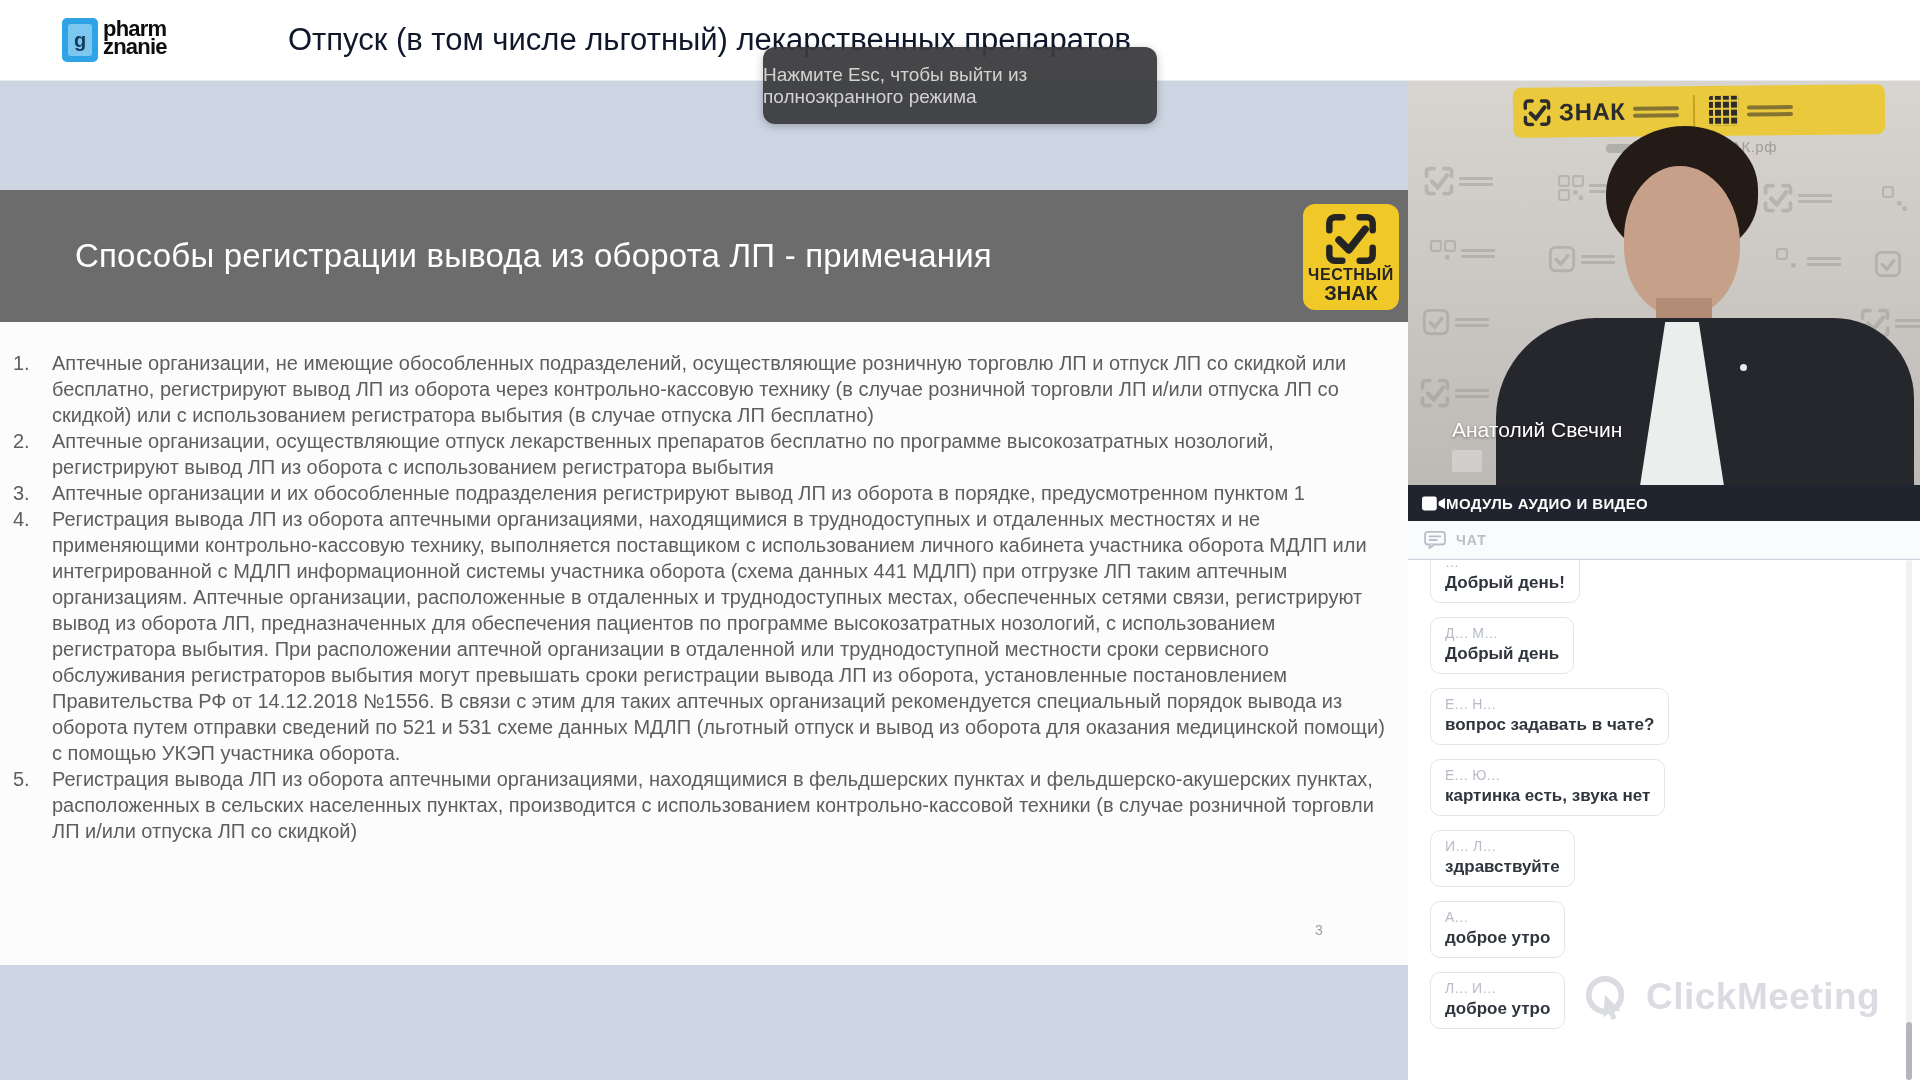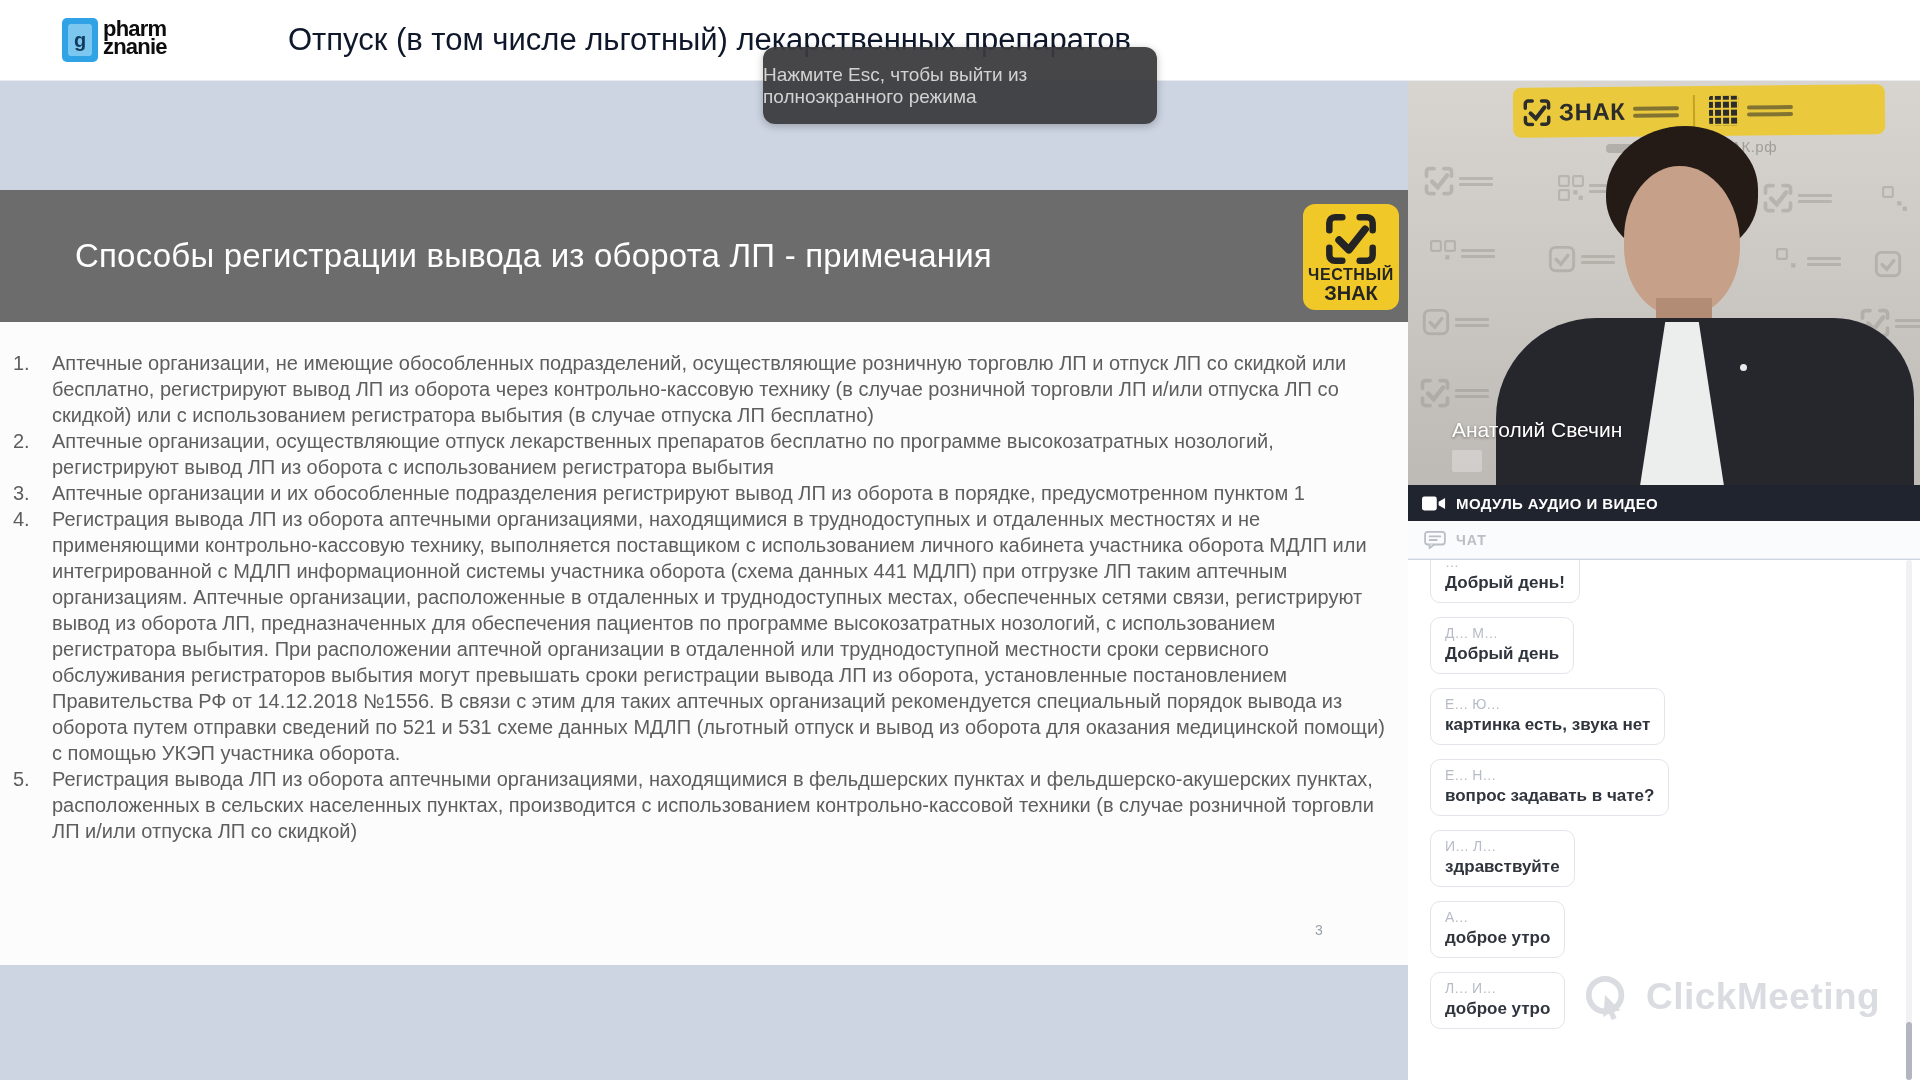--- a/index.html
+++ b/index.html
@@ -51,21 +51,21 @@
   .neck{position:absolute;left:248px;top:218px;width:56px;height:40px;background:#b28c75;z-index:2;}
   .torso{position:absolute;left:88px;top:238px;width:418px;height:170px;background:#26262d;border-radius:100px 80px 0 0;z-index:3;}
   .shirt{position:absolute;left:232px;top:242px;width:84px;height:164px;background:#eceded;z-index:3;
     clip-path:polygon(30% 0,70% 0,100% 100%,0 100%);}
   .pin{position:absolute;left:332px;top:284px;width:7px;height:7px;background:#ffffff;border-radius:50%;opacity:.9;z-index:4;}
   .speaker-name{position:absolute;left:44px;top:338px;color:#ffffff;font-size:21px;text-shadow:0 1px 3px rgba(0,0,0,.45);z-index:5;}
   .mini-qr{position:absolute;left:44px;top:370px;width:30px;height:22px;background:rgba(255,255,255,.28);border-radius:2px;z-index:5;}
 
   
   .module-bar{position:absolute;left:1408px;top:485px;width:512px;height:36px;background:#20242f;display:flex;align-items:center;
-    padding-left:14px;box-sizing:border-box;gap:10px;z-index:2;cursor:pointer;}
+    padding-left:14px;box-sizing:border-box;z-index:2;cursor:pointer;}
   .module-label{color:#ffffff;font-size:15px;font-weight:700;letter-spacing:.4px;}
   .chat-header{position:absolute;left:1408px;top:521px;width:512px;height:38px;background:#fafbfc;border-bottom:1px solid #ededf0;
     display:flex;align-items:center;padding-left:16px;gap:10px;box-sizing:border-box;z-index:2;cursor:pointer;}
   .chat-header-label{color:#b9bec7;font-size:14px;font-weight:700;letter-spacing:1px;}
   .chat-list{position:absolute;left:1408px;top:560px;width:512px;height:520px;background:#ffffff;overflow:hidden;z-index:1;}
   .chat-cards{position:absolute;left:22px;top:-14px;display:flex;flex-direction:column;gap:14px;align-items:flex-start;z-index:1;}
   .card{background:#ffffff;border:1px solid #e2e5ea;border-radius:10px;padding:7px 14px 9px;}
   .card-name{color:#b6bbc5;font-size:14px;margin-bottom:3px;}
   .card-text{color:#2f343d;font-size:17px;font-weight:700;white-space:nowrap;}
   .watermark{position:absolute;left:176px;top:414px;display:flex;align-items:center;gap:16px;z-index:0;}
@@ -323,28 +323,28 @@
   <div class="chat-cards">
     <div class="card">
       <div class="card-name">…</div>
       <div class="card-text">Добрый день!</div>
     </div>
     <div class="card">
       <div class="card-name">Д… М…</div>
       <div class="card-text">Добрый день</div>
     </div>
     <div class="card">
+      <div class="card-name">Е… Н…</div>
+      <div class="card-text">вопрос задавать в чате?</div>
+    </div>
+    <div class="card">
       <div class="card-name">Е… Ю…</div>
       <div class="card-text">картинка есть, звука нет</div>
     </div>
     <div class="card">
-      <div class="card-name">Е… Н…</div>
-      <div class="card-text">вопрос задавать в чате?</div>
-    </div>
-    <div class="card">
       <div class="card-name">И… Л…</div>
       <div class="card-text">здравствуйте</div>
     </div>
     <div class="card">
       <div class="card-name">А…</div>
       <div class="card-text">доброе утро</div>
     </div>
     <div class="card">
       <div class="card-name">Л… И…</div>
       <div class="card-text">доброе утро</div>

